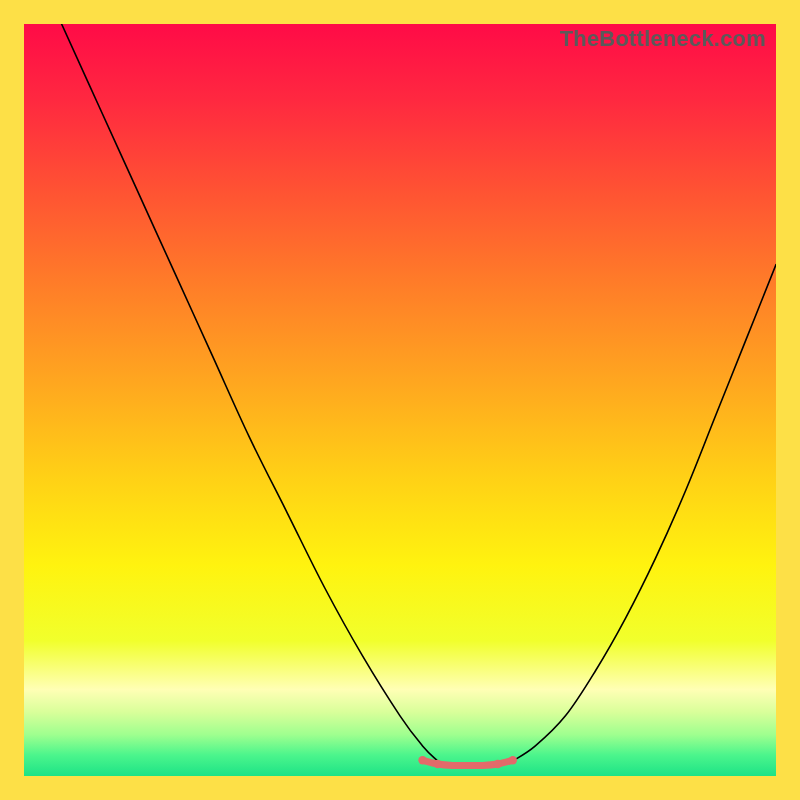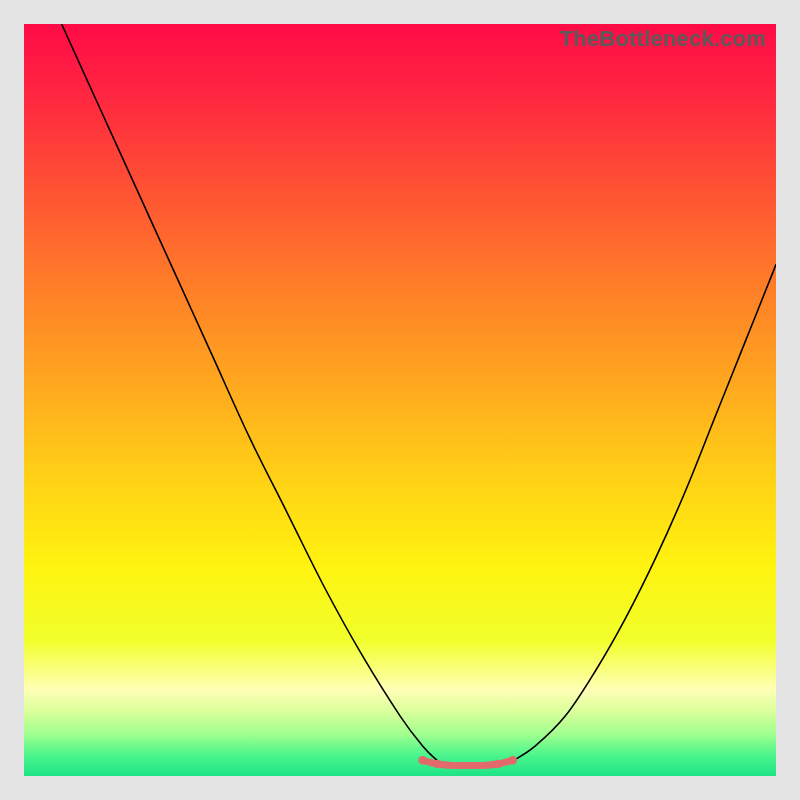--- a/index.html
+++ b/index.html
@@ -7,21 +7,21 @@
     padding: 0;
     width: 800px;
     height: 800px;
     overflow: hidden;
     background: #000;
   }
   .frame {
     position: relative;
     width: 800px;
     height: 800px;
-    background: #e5e5e5;
+    background: #fde047;
   }
   .plot-area {
     position: absolute;
     left: 24px;
     top: 24px;
     width: 752px;
     height: 752px;
     overflow: hidden;
   }
   .gradient {

